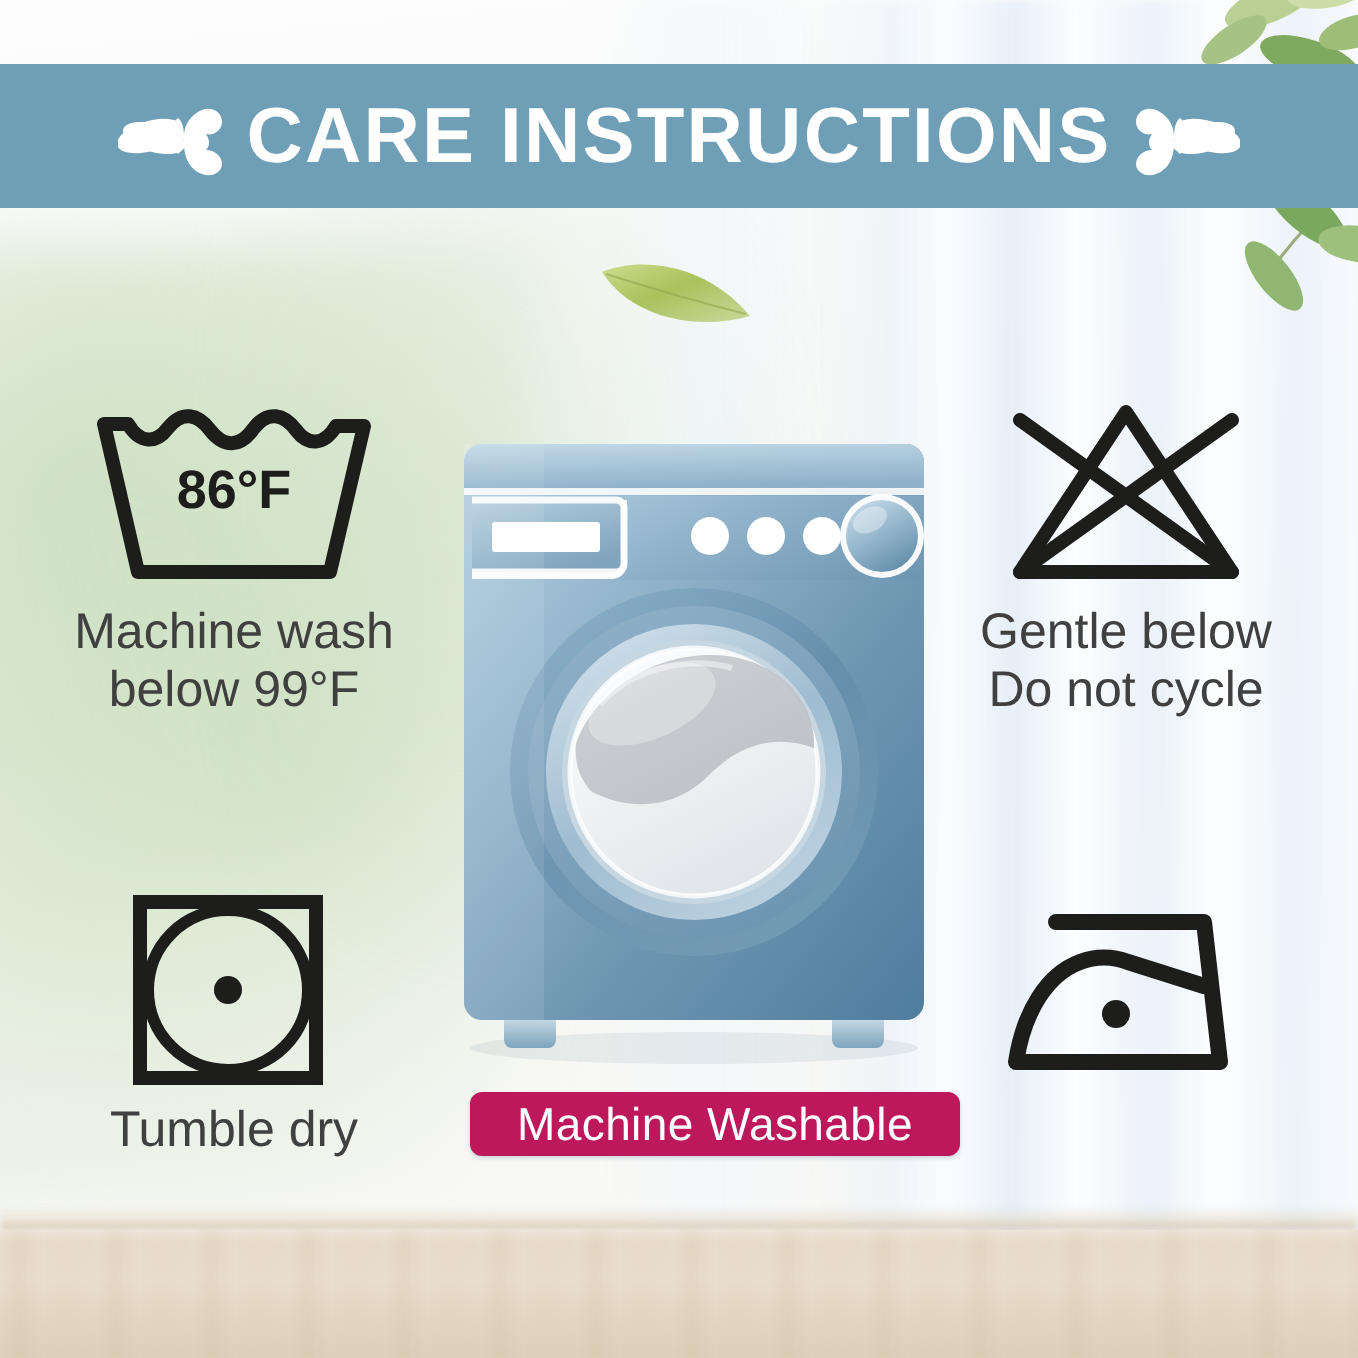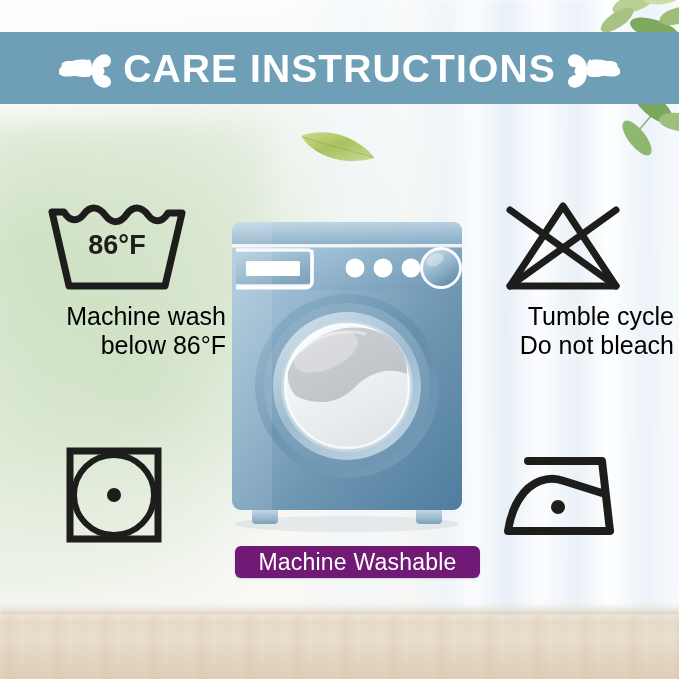--- a/index.html
+++ b/index.html
@@ -60,39 +60,39 @@
 
   
   .banner { position:absolute; left:0; top:32px; width:679px; height:72px;
     background:#6f9fb7; display:flex; align-items:center; justify-content:center; z-index:6; }
   .banner-title { color:#ffffff; font-size:39px; font-weight:bold; letter-spacing:1.1px;
     white-space:nowrap; line-height:1; padding:0 6px; }
   .fleur { width:58px; height:46px; flex:0 0 auto; }
   .fleur.right { transform:scaleX(-1); }
 
   
-  .cell { position:absolute; text-align:right; z-index:4; }
-  .cell .label { font-size:25px; color:#000000; line-height:1.14; white-space:nowrap; }
+  .cell { position:absolute; text-align:center; z-index:4; }
+  .cell .label { font-size:25px; color:#404040; line-height:1.14; white-space:nowrap; }
   .sym { display:block; margin:0 auto; }
 
   .cell-wash   { left:8px;   top:196px;  width:218px; }
   .cell-bleach { left:452px; top:196px;  width:222px; }
   .cell-dry    { left:8px;   top:445px;  width:218px; }
   .cell-iron   { left:452px; top:445px;  width:222px; }
   .cell-wash   .label-wrap { margin-top:6px; }
   .cell-bleach .label-wrap { margin-top:6px; }
   .cell-dry    .label-wrap { margin-top:6px; }
   .cell-iron   .label-wrap { margin-top:6px; }
 
   
   .washer { position:absolute; left:226px; top:206px; width:242px; height:330px; z-index:5; }
 
   
   .badge { position:absolute; left:235px; top:546px; width:245px; height:32px;
-    background:#701a75; border-radius:6px; display:flex; align-items:center; justify-content:center;
+    background:#be185d; border-radius:6px; display:flex; align-items:center; justify-content:center;
     box-shadow:0 1px 2px rgba(110,140,158,.35); z-index:6; }
   .badge-text { color:#ffffff; font-size:23px; line-height:1; letter-spacing:.2px; white-space:nowrap; }
 </style>
 </head>
 <body>
 
 <div id="stage">
 
   <div class="bg-base"></div>
   <div class="bg-green-left"></div>
@@ -254,43 +254,44 @@
   </div>
 
   <div class="cell cell-wash">
     <svg class="sym" width="146" height="100" viewBox="0 0 146 100">
       <path d="M8 16 L20 16 C26 26 34 26 40 18 C47 9 55 11 61 19 C68 28 76 28 83 18 C90 9 98 11 104 19 C110 27 118 27 124 17 L138 17
                L121 90 L25 90 Z" fill="none" stroke="#1d1d1b" stroke-width="7" stroke-linejoin="round" stroke-linecap="round"></path>
       <text x="73" y="58" text-anchor="middle" font-family="'Liberation Sans', sans-serif" font-size="27" font-weight="bold" fill="#1d1d1b">86°F</text>
     </svg>
     <div class="label-wrap">
       <div class="label">Machine wash</div>
-      <div class="label">below 86°F</div>
+      <div class="label">below 99°F</div>
     </div>
   </div>
 
   <div class="cell cell-bleach">
     <svg class="sym" width="146" height="100" viewBox="0 0 146 100">
       <path d="M73 10 L126 90 L20 90 Z" fill="none" stroke="#1d1d1b" stroke-width="7" stroke-linejoin="round"></path>
       <line x1="20" y1="14" x2="126" y2="90" stroke="#1d1d1b" stroke-width="7" stroke-linecap="round"></line>
       <line x1="126" y1="14" x2="20" y2="90" stroke="#1d1d1b" stroke-width="7" stroke-linecap="round"></line>
     </svg>
     <div class="label-wrap">
-      <div class="label">Tumble cycle</div>
-      <div class="label">Do not bleach</div>
+      <div class="label">Gentle below</div>
+      <div class="label">Do not cycle</div>
     </div>
   </div>
 
   <div class="cell cell-dry">
     <svg class="sym" width="146" height="100" viewBox="0 0 146 100">
       <rect x="26" y="6" width="88" height="88" fill="none" stroke="#1d1d1b" stroke-width="7"></rect>
       <circle cx="70" cy="50" r="40" fill="none" stroke="#1d1d1b" stroke-width="6"></circle>
       <circle cx="70" cy="50" r="7" fill="#1d1d1b"></circle>
     </svg>
     <div class="label-wrap">
+      <div class="label">Tumble dry</div>
     </div>
   </div>
 
   <div class="cell cell-iron">
     <svg class="sym" width="146" height="100" viewBox="0 0 146 100">
       <path d="M38 16 L112 16 L120 86 L18 86 C22 60 34 42 50 36 C58 33 66 33 74 36 L112 48" fill="none" stroke="#1d1d1b" stroke-width="8" stroke-linejoin="round" stroke-linecap="round"></path>
       <circle cx="68" cy="62" r="7" fill="#1d1d1b"></circle>
     </svg>
     <div class="label-wrap">
     </div>

